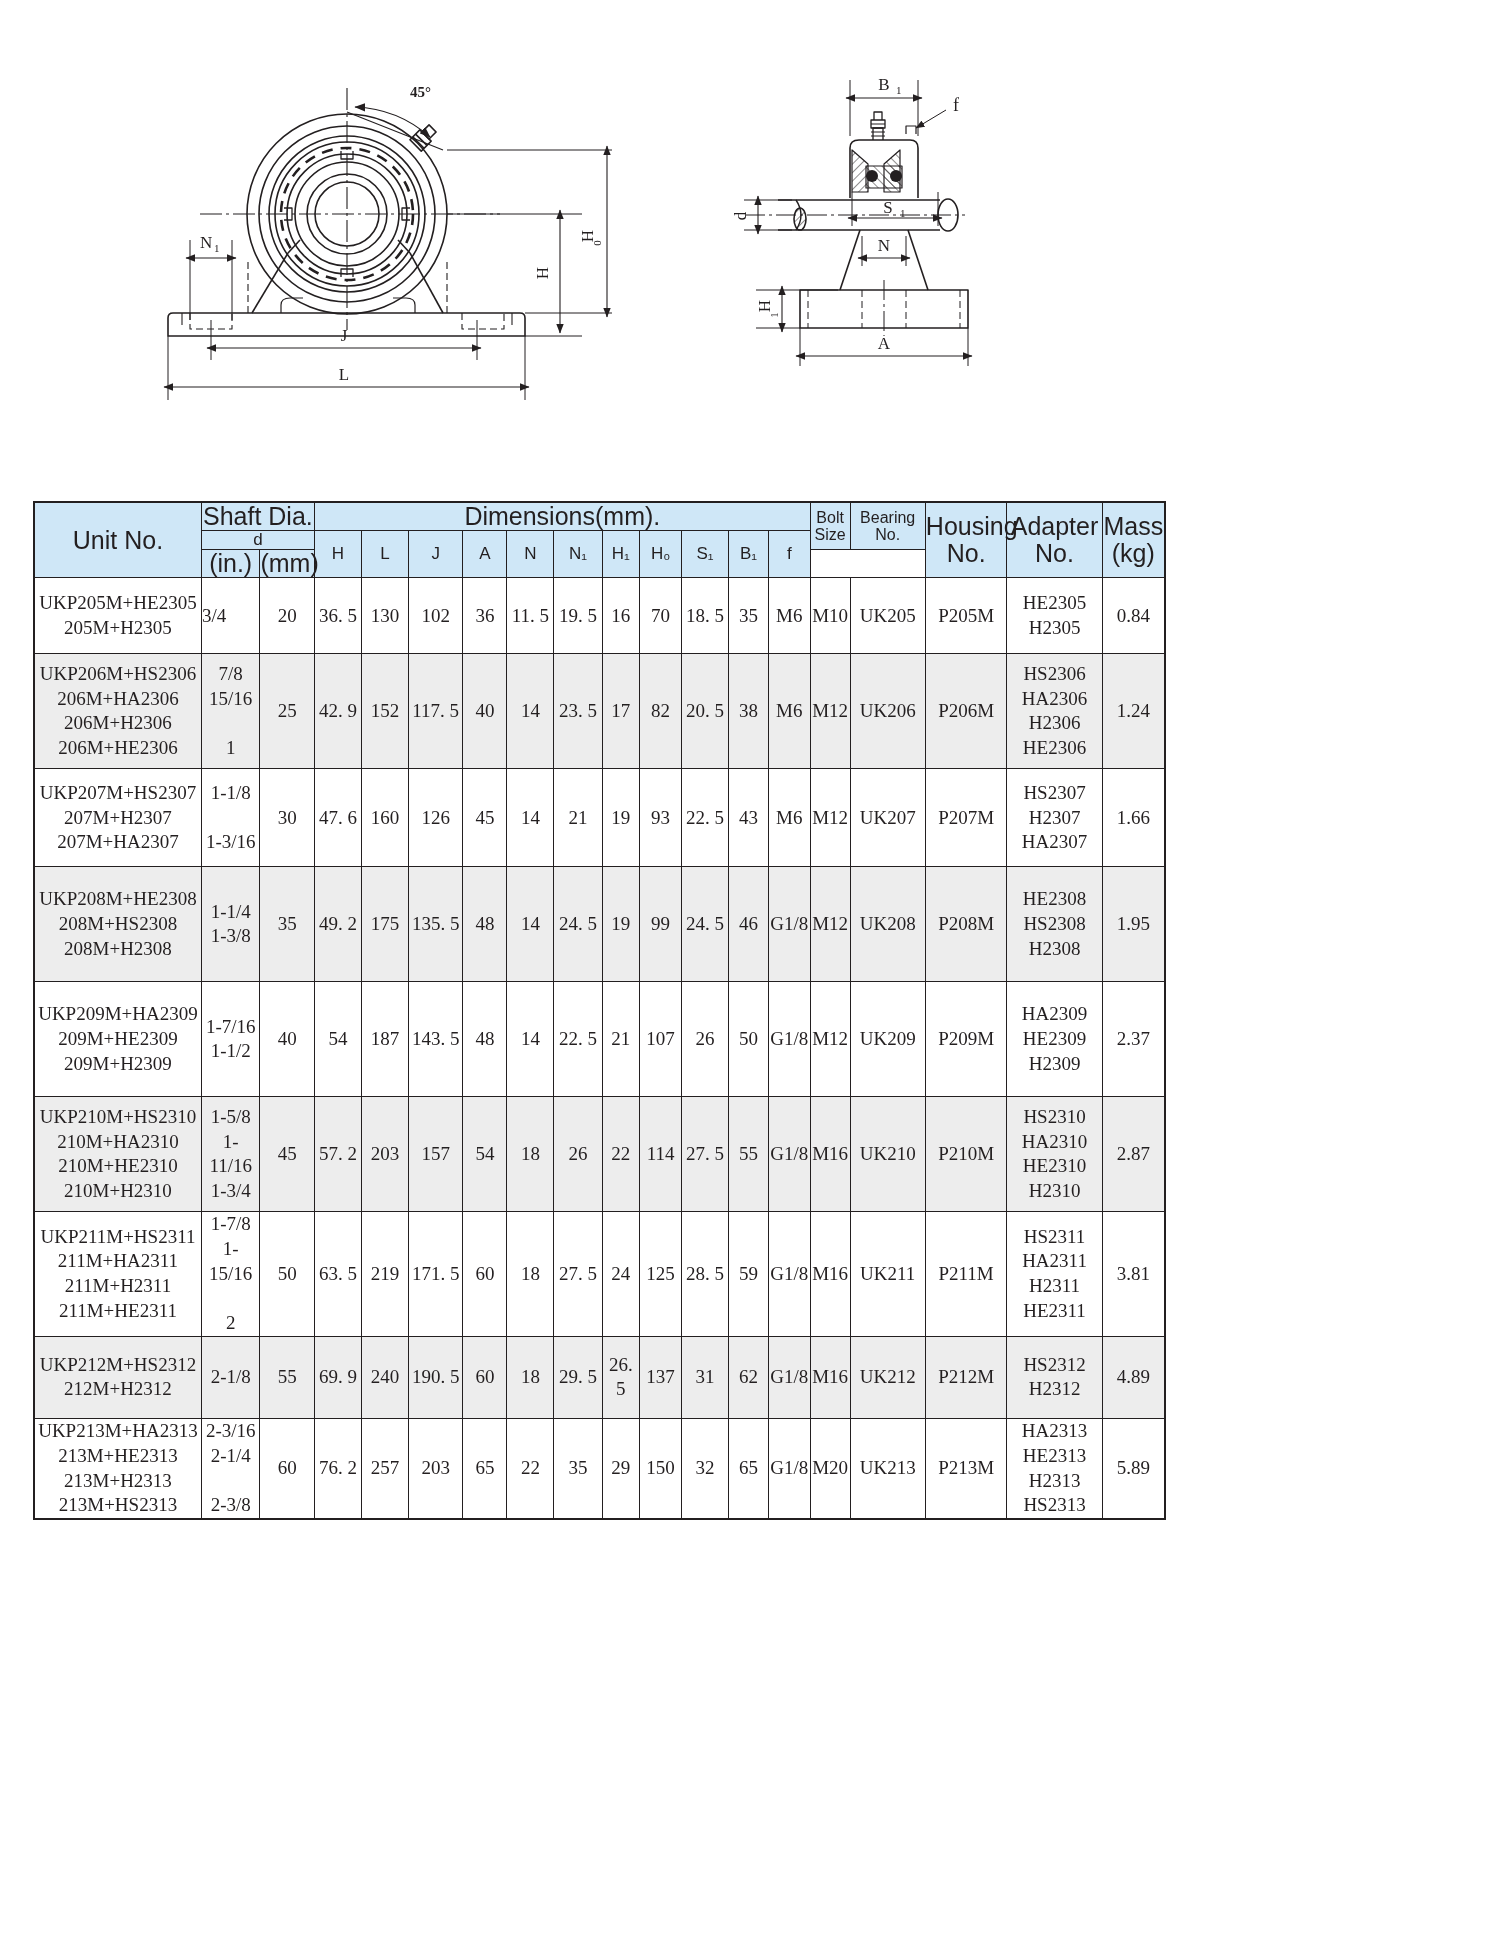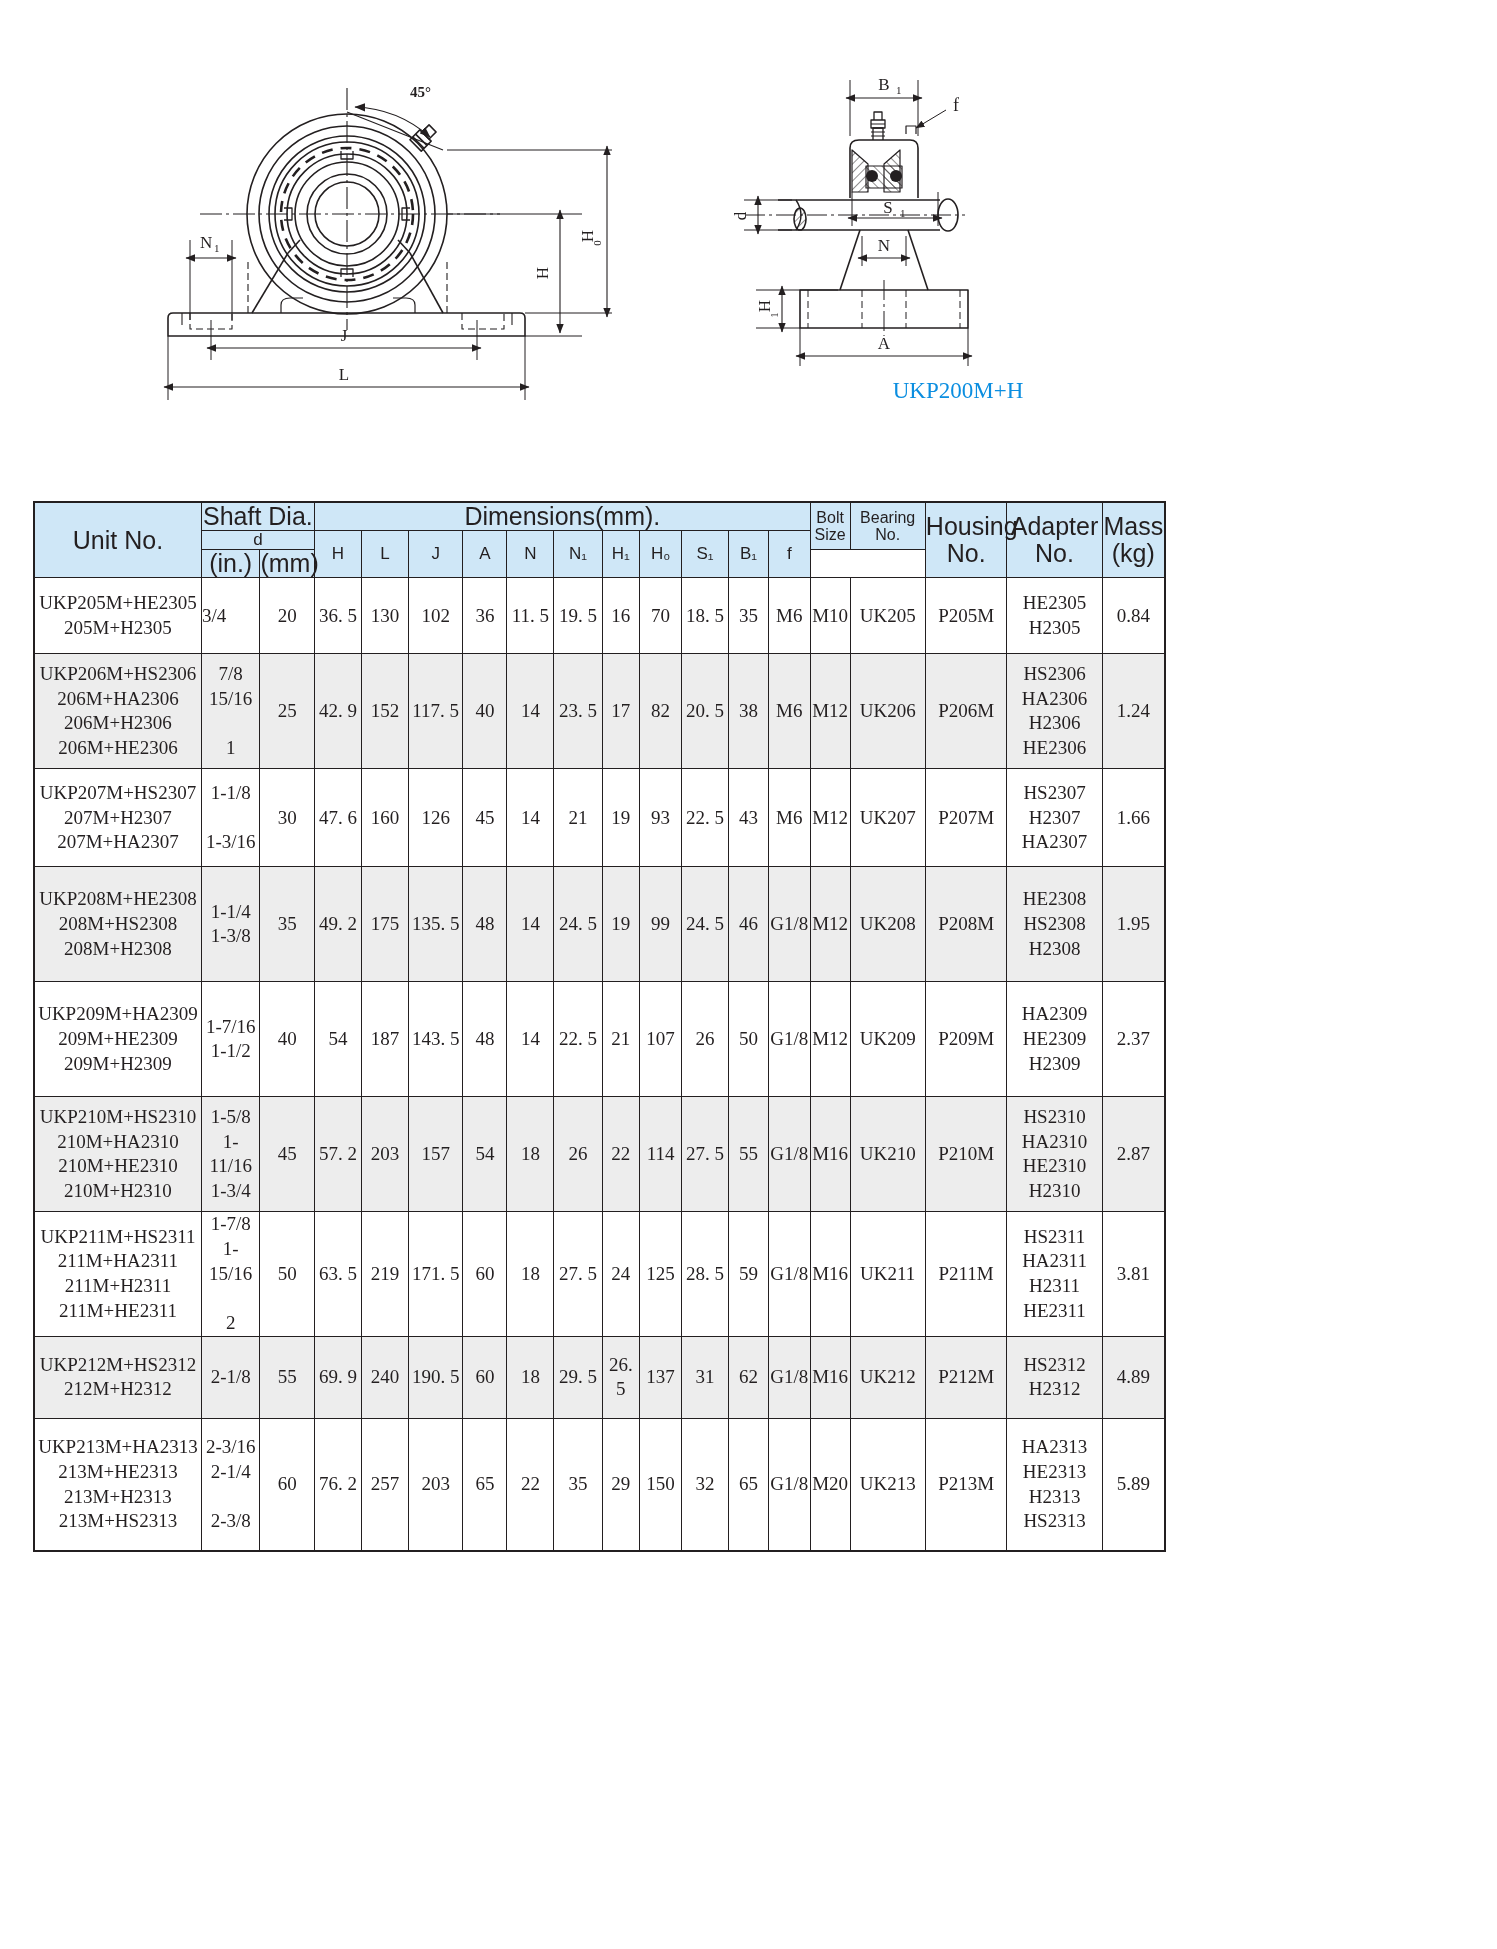--- a/index.html
+++ b/index.html
@@ -299,21 +299,20 @@
         <text x="778" y="275" font-family="'Liberation Serif',serif" font-size="11" fill="#231f20" stroke="none" transform="rotate(-90 778 275)" text-anchor="middle">1</text>
 
         <path d="M800 288 L800 326" stroke-width="1"></path>
         <path d="M968 288 L968 326" stroke-width="1"></path>
         <path d="M796 316 L972 316" stroke-width="1.1" marker-start="url(#ahr)" marker-end="url(#ah)"></path>
         <text x="884" y="309" font-family="'Liberation Serif',serif" font-size="17" fill="#231f20" stroke="none" text-anchor="middle">A</text>
       </g>
     </g>
   </svg>
 
-  <div class="cap" id="cap-line1" style="left: 758px; top: 336px; width: 400px; color: rgb(11, 142, 224);">UKP200M+H</div>
 </div>
 
 <div id="spec-table-wrap">
   <table class="spec">
     <colgroup>
       <col style="width:160px">
       <col style="width:56px">
       <col style="width:52px">
       <col style="width:45px">
       <col style="width:45px">
@@ -633,21 +632,21 @@
           <td class="dim">G1/8</td>
           <td class="dim">M16</td>
           <td class="dim">UK212</td>
           <td class="dim">P212M</td>
           <td class="adapter">
             <span class="ml">HS2312</span>
             <span class="ml">H2312</span>
           </td>
           <td class="mass mid">4.89</td>
         </tr>
-        <tr style="height: 133px;">
+        <tr style="height: 101px;">
           <td class="unitno">
             <span class="ml">UKP213M+HA2313</span>
             <span class="ml">213M+HE2313</span>
             <span class="ml">213M+H2313</span>
             <span class="ml">213M+HS2313</span>
           </td>
           <td class="inch">
             <span class="ml">2-3/16</span>
             <span class="ml">2-1/4</span>
             <span class="ml">&nbsp;</span>

